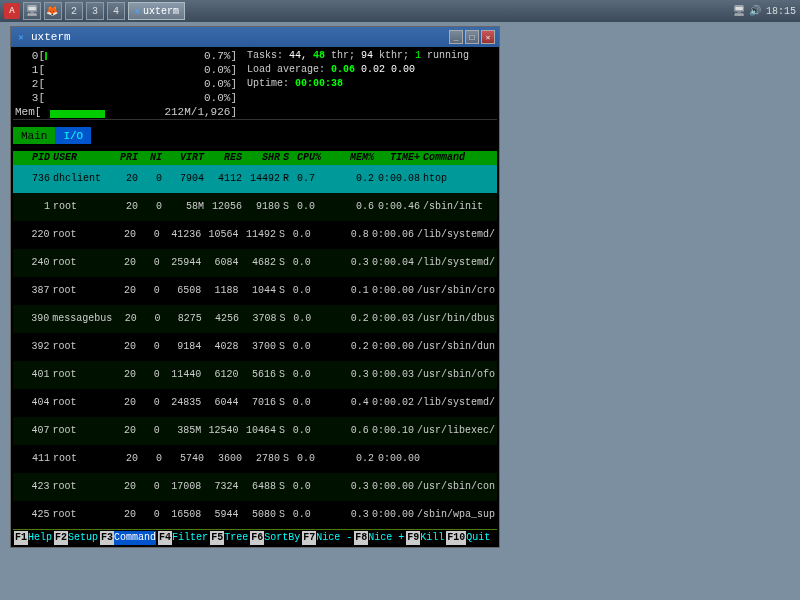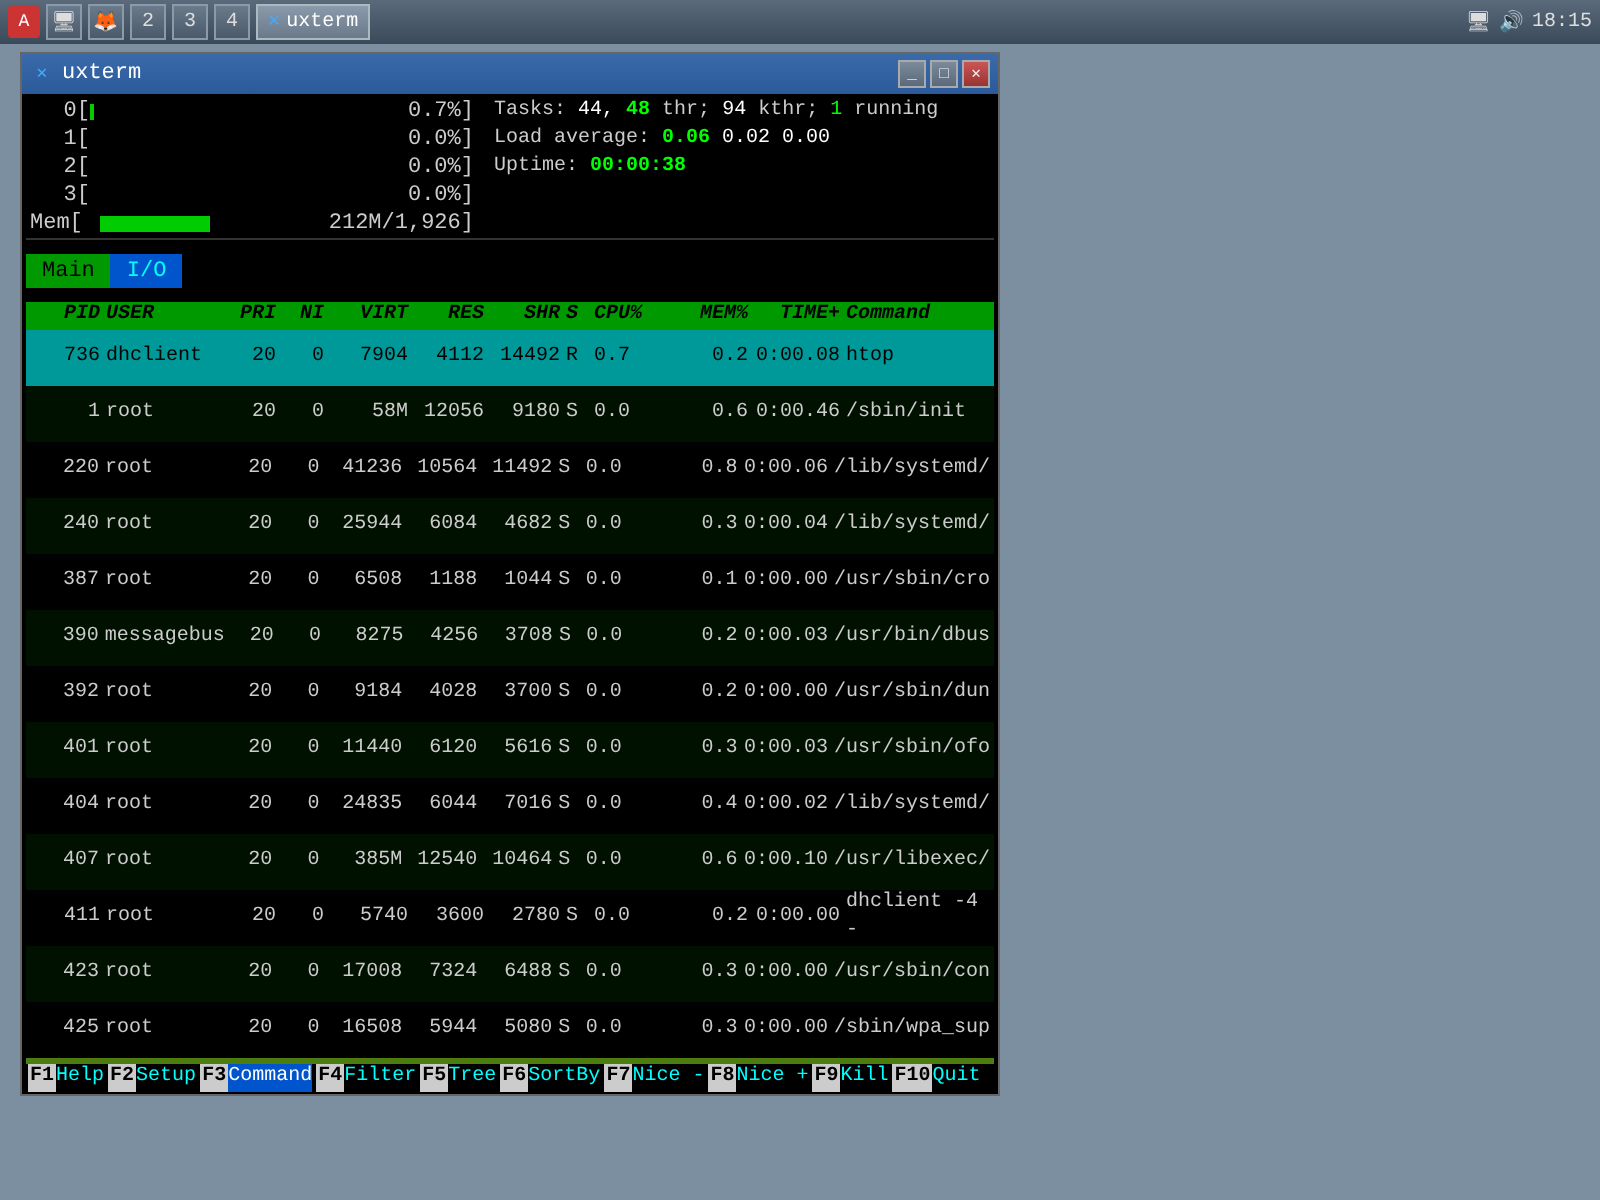--- a/index.html
+++ b/index.html
@@ -147,21 +147,21 @@
       background: #00cc00;
       height: 8px;
     }
     .cpu-percent {
       color: #ccc;
       width: 35px;
       text-align: right;
     }
     .mem-row {
       display: flex;
-      align-items: center;
+      align-items: flex-end;
       height: 14px;
     }
     .mem-label {
       color: #ccc;
       width: 35px;
     }
     .mem-bar-fill {
       background: #00cc00;
       height: 8px;
     }
@@ -250,21 +250,21 @@
     }
 
     
     #func-keys {
       background: #000;
       color: #ccc;
       display: flex;
       height: 16px;
       align-items: center;
       font-size: 10px;
-      border-top: 3px solid #4d7c0f;
+      border-top: 1px solid #4d7c0f;
       flex-wrap: nowrap;
     }
     .fkey {
       display: flex;
       align-items: center;
       padding: 0 1px;
     }
     .fkey-num {
       color: #000;
       background: #ccc;
@@ -550,21 +550,20 @@
     <span class="col-user">root</span>
     <span class="col-pri">20</span>
     <span class="col-ni">0</span>
     <span class="col-virt">5740</span>
     <span class="col-res">3600</span>
     <span class="col-shr">2780</span>
     <span class="col-s">S</span>
     <span class="col-cpu">0.0</span>
     <span class="col-mem">0.2</span>
     <span class="col-time">0:00.00</span>
-    <span class="col-cmd">dhclient -4 -</span>
   </div>
         <div class="proc-row">
     <span class="col-pid">423</span>
     <span class="col-user">root</span>
     <span class="col-pri">20</span>
     <span class="col-ni">0</span>
     <span class="col-virt">17008</span>
     <span class="col-res">7324</span>
     <span class="col-shr">6488</span>
     <span class="col-s">S</span>

